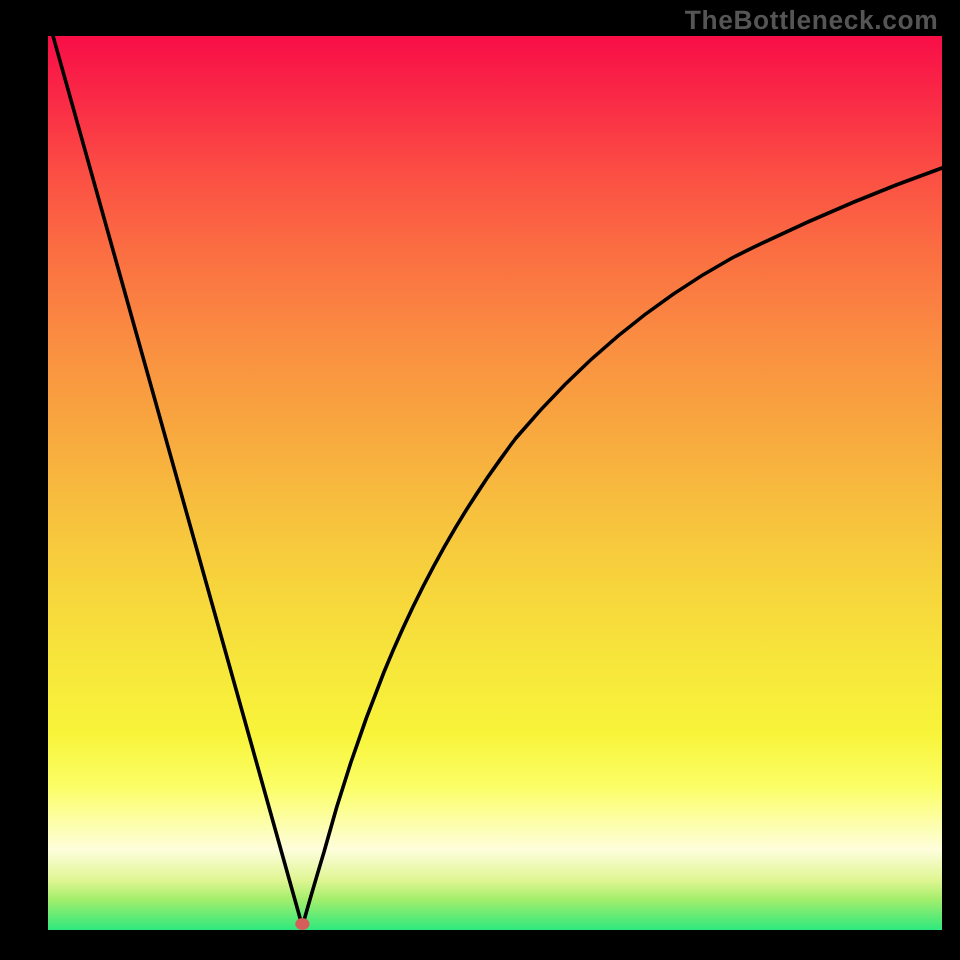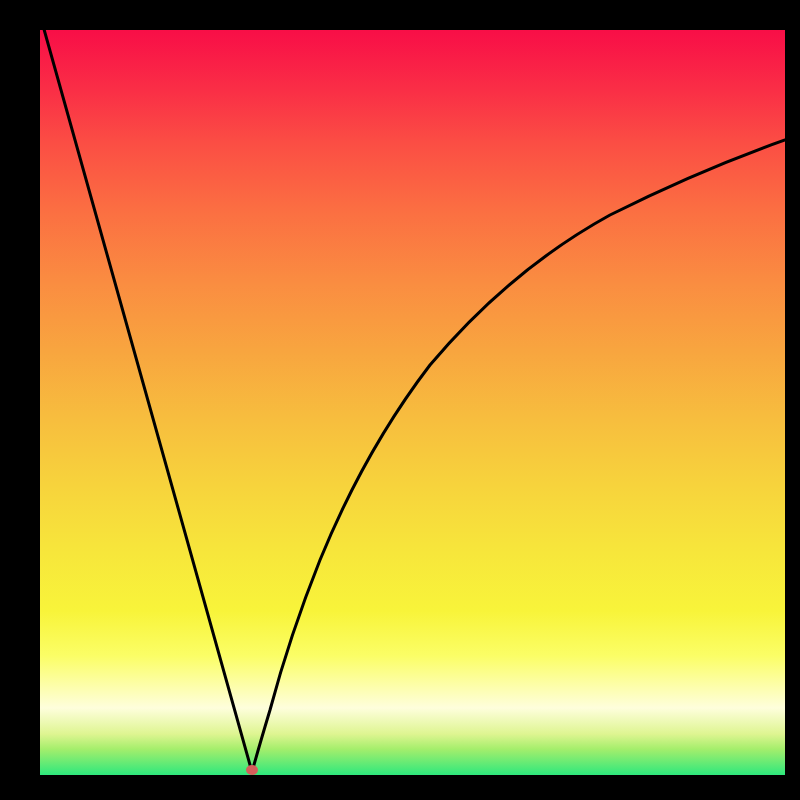--- a/index.html
+++ b/index.html
@@ -68,20 +68,21 @@
     border-radius: 50%;
     transform: translate(-50%, -50%);
     z-index: 3;
   }
 </style>
 </head>
 <body>
 
 <div class="frame">
 
+  <div class="watermark">TheBottleneck.com</div>
 
   <div class="plot-area">
 
     <svg class="curve" viewBox="0 0 745 745" preserveAspectRatio="none">
 
       <path d="M 0 -15 L 212 742" fill="none" stroke="#000" stroke-width="3" stroke-linecap="round"></path>
 
       <path d="M 212 742
                Q 218 720 230 680
                Q 250 605 280 530

